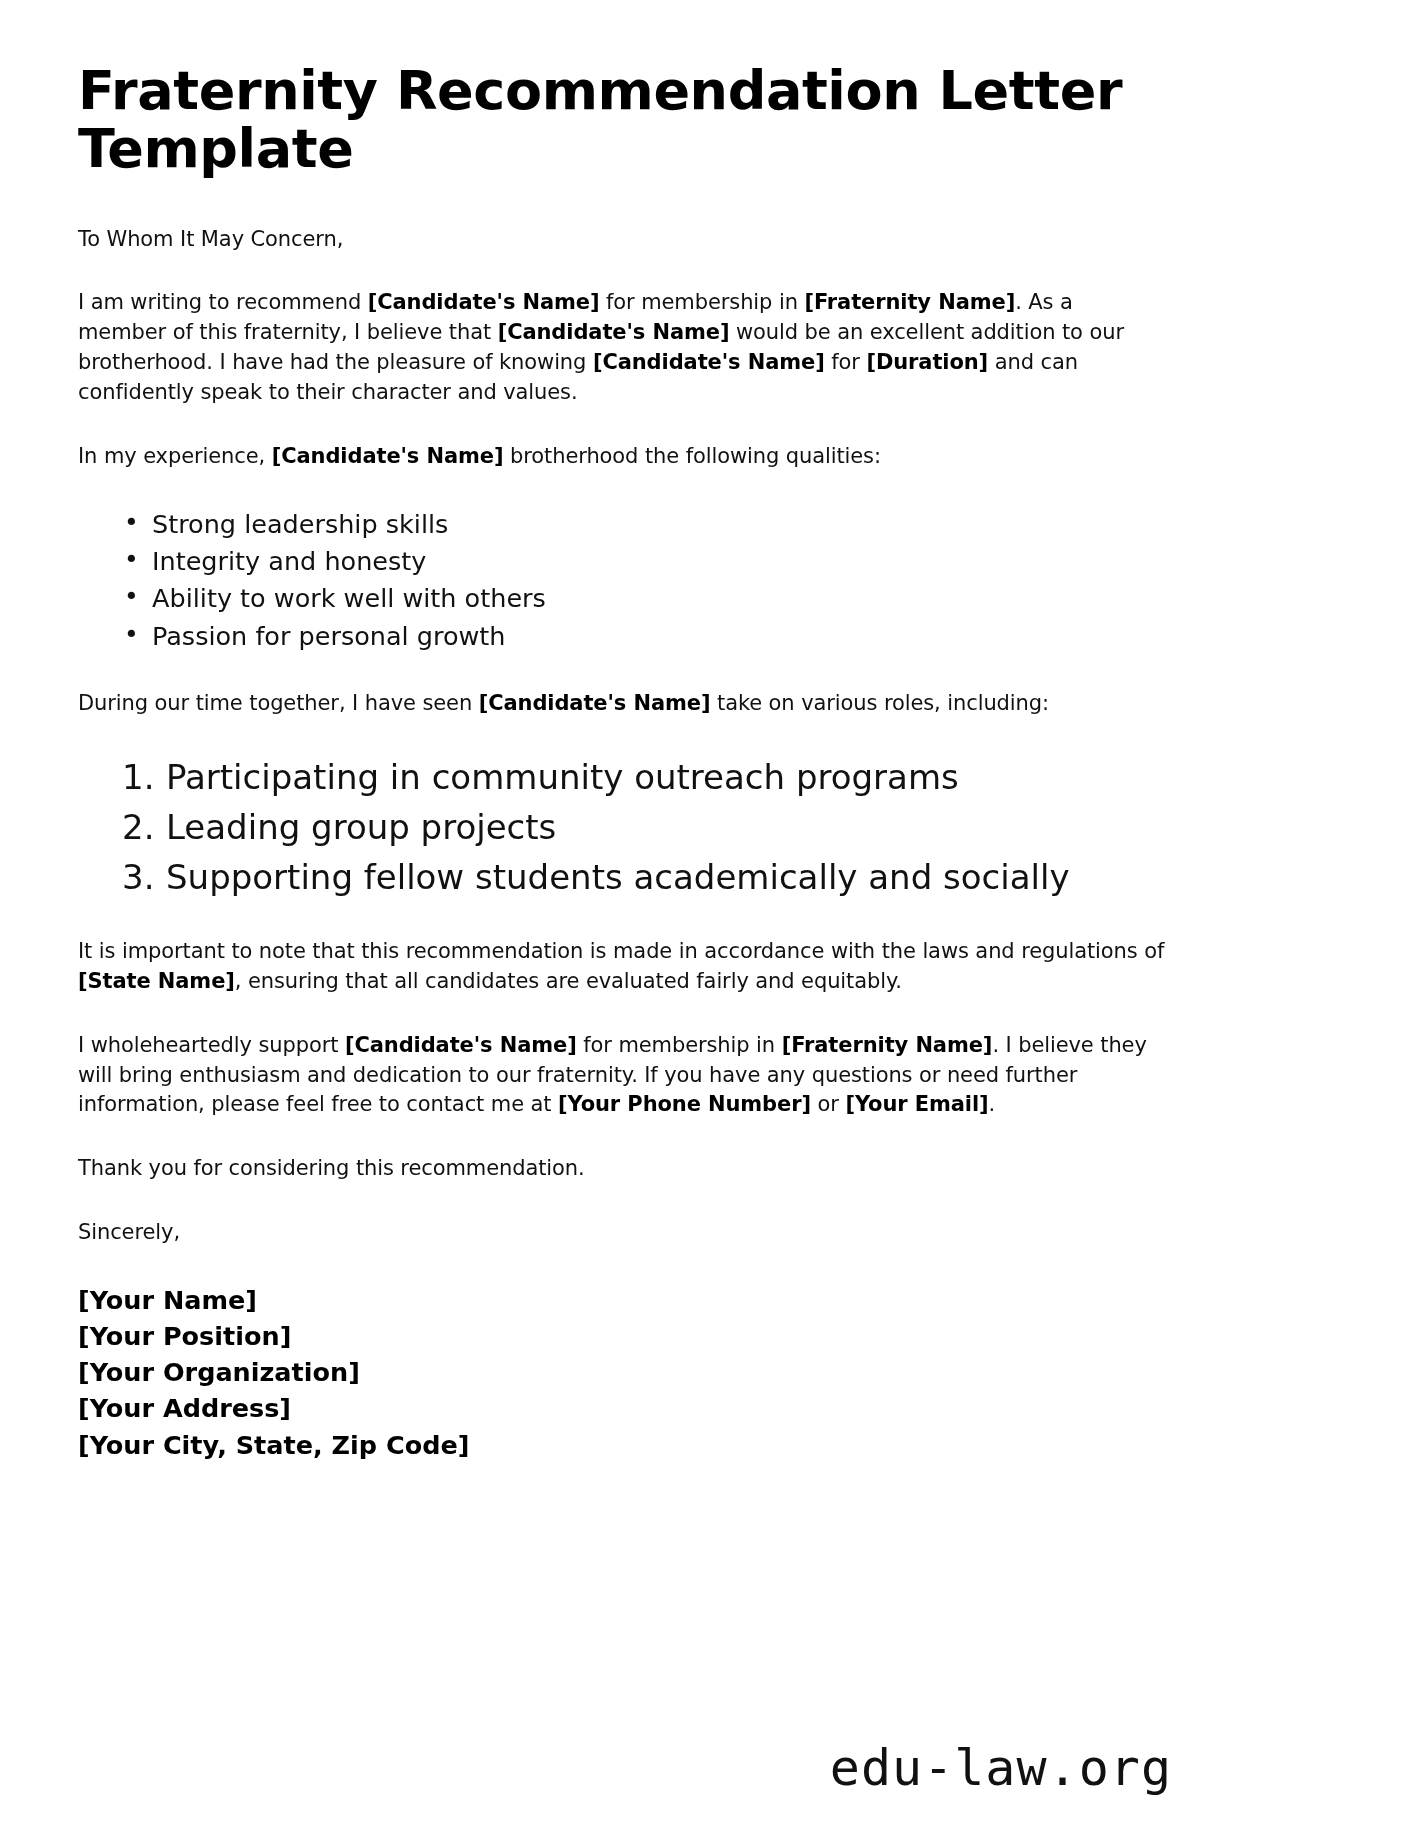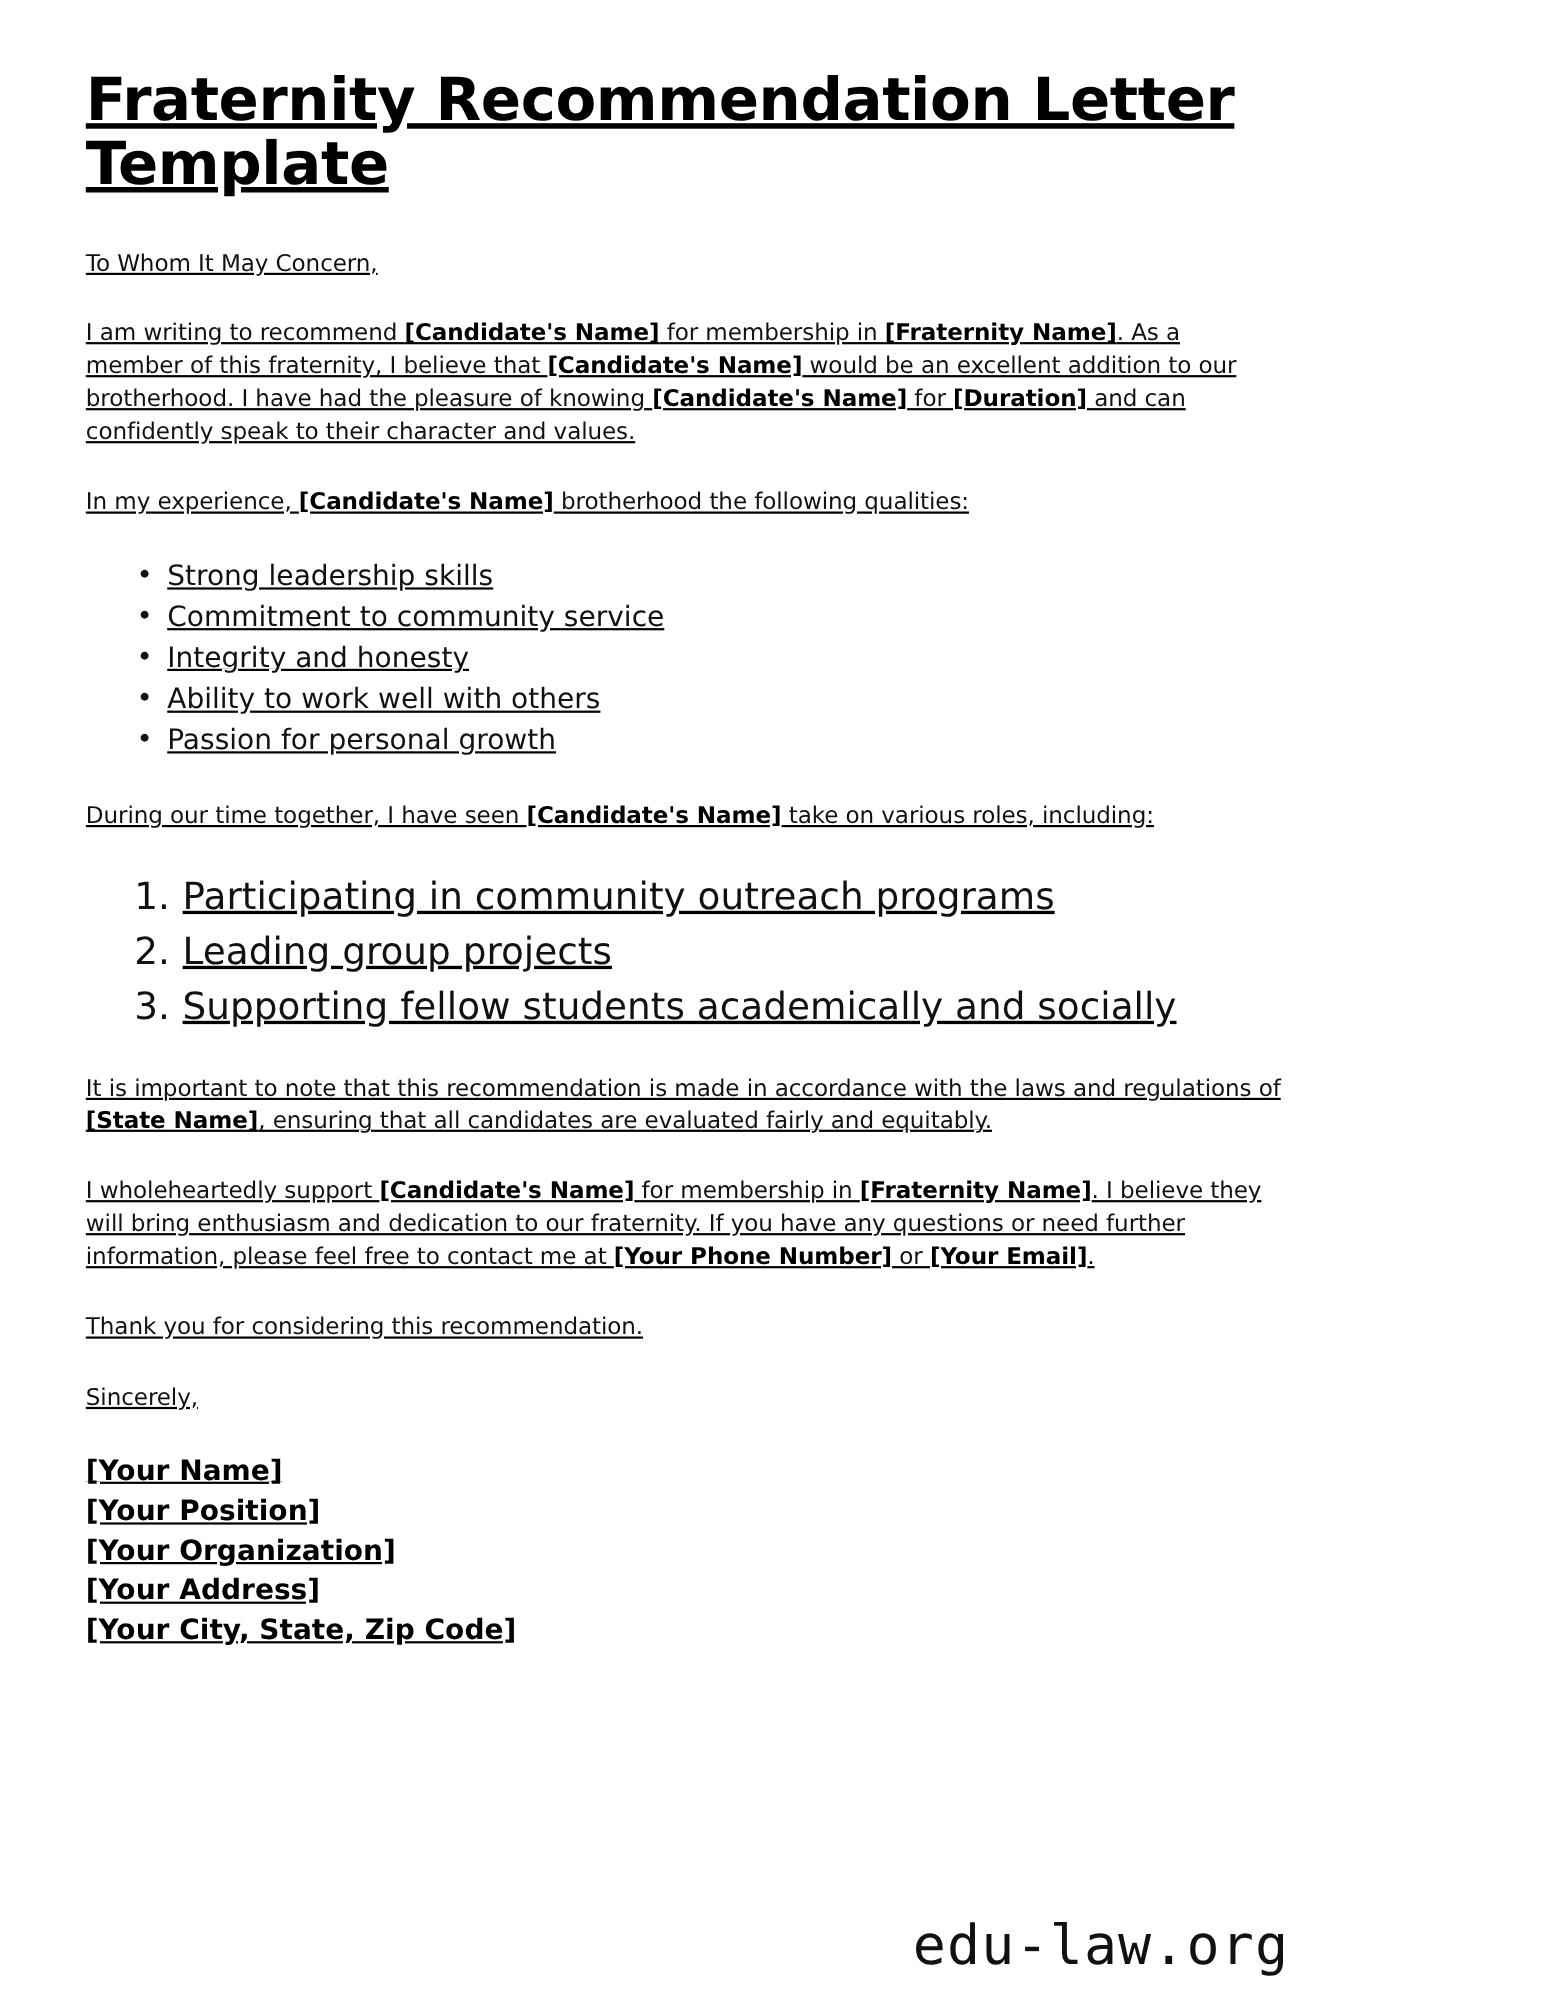--- a/index.html
+++ b/index.html
@@ -14,21 +14,20 @@
     color: #000000;
     position: relative;
     overflow: hidden;
   }
   .page {
     box-sizing: border-box;
     width: 1244px;
     min-height: 1832px;
     padding: 62px 78px 0 78px;
     position: relative;
-    text-decoration: underline;
   }
 
   
   .doc-title {
     font-family: "DejaVu Sans", sans-serif;
     font-weight: bold;
     font-size: 54px;
     line-height: 1.08;
     letter-spacing: -0.4px;
     margin: 0 0 46px 0;
@@ -146,21 +145,20 @@
   <p class="para">
     <span>I am writing to recommend </span><b>[Candidate's Name]</b><span> for membership in </span><b>[Fraternity Name]</b><span>. As a member of this fraternity, I believe that </span><b>[Candidate's Name]</b><span> would be an excellent addition to our brotherhood. I have had the pleasure of knowing </span><b>[Candidate's Name]</b><span> for </span><b>[Duration]</b><span> and can confidently speak to their character and values.</span>
   </p>
 
   <p class="para">
     <span>In my experience, </span><b>[Candidate's Name]</b><span> brotherhood the following qualities:</span>
   </p>
 
   <ul class="qualities">
     <li>Strong leadership skills</li>
-    <li>Commitment to community service</li>
     <li>Integrity and honesty</li>
     <li>Ability to work well with others</li>
     <li>Passion for personal growth</li>
   </ul>
 
   <p class="para">
     <span>During our time together, I have seen </span><b>[Candidate's Name]</b><span> take on various roles, including:</span>
   </p>
 
   <ol class="roles">

